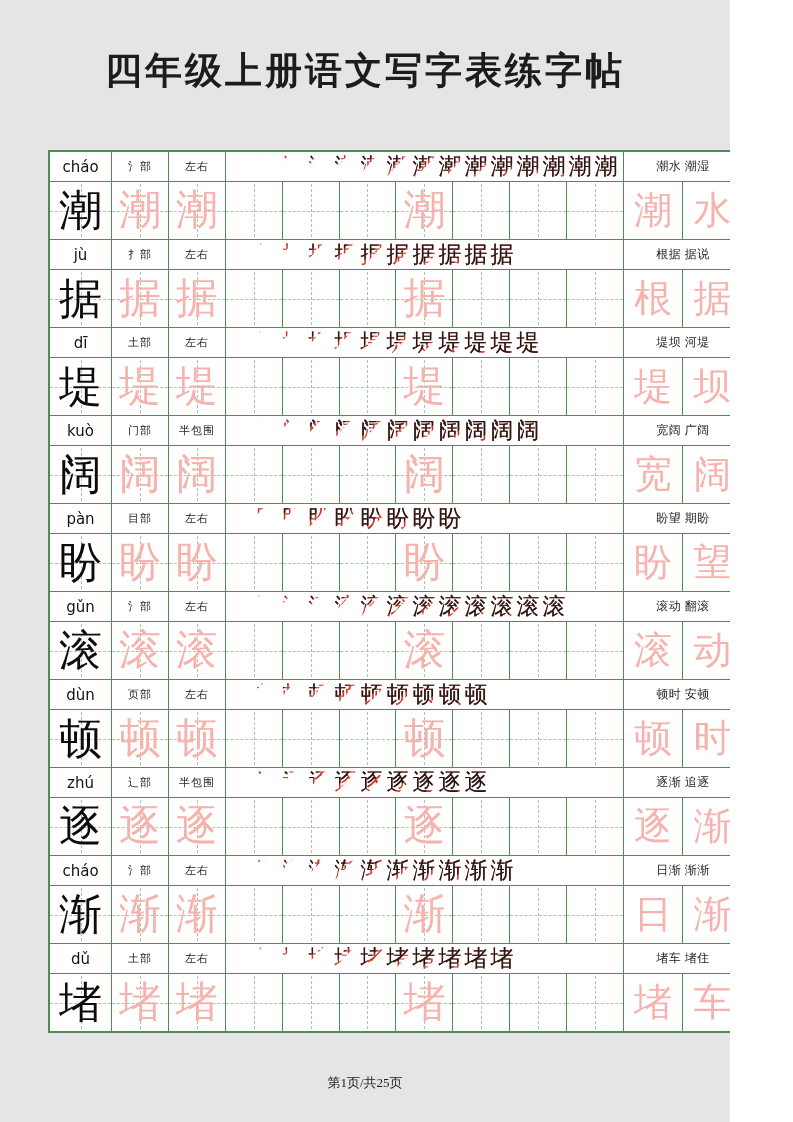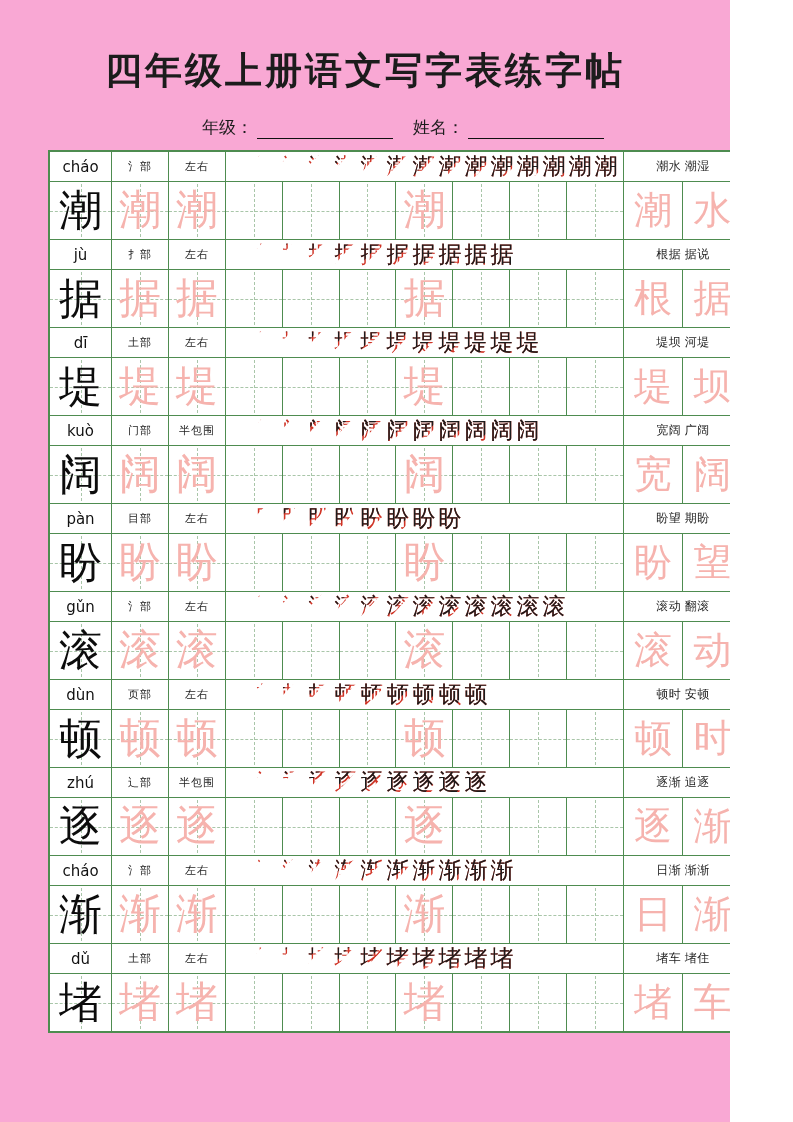--- a/index.html
+++ b/index.html
@@ -1,16 +1,16 @@
 <!DOCTYPE html>
 <html><head>
 <meta charset="utf-8">
 <style>
   html,body{margin:0;padding:0;background:#ffffff;}
-  .page{position:relative;width:730px;height:1122px;background:#f9a8d4;overflow:hidden;
+  .page{position:relative;width:730px;height:1122px;background:#e5e5e5;overflow:hidden;
         font-family:"Liberation Serif", serif;color:#1c1c1c;}
   .title{position:absolute;top:46px;left:0;right:0;text-align:center;
          font-size:37px;font-weight:bold;letter-spacing:3px;}
   .header-line{position:absolute;top:116px;left:202px;font-size:17px;white-space:nowrap;}
   .blank-line{display:inline-block;width:136px;height:17px;border-bottom:1.6px solid #111;
               margin:0 20px 0 4px;vertical-align:bottom;}
   .blank-line.last{margin-right:0;}
 
   .worksheet{position:absolute;left:48px;top:150px;width:696px;
              border:2px solid #4e8c50;box-sizing:border-box;background:#fff;}
@@ -51,23 +51,20 @@
   .word-char{font-size:38px;line-height:57px;color:#f6b3ae;}
 
   .footer{position:absolute;top:1074px;left:0;right:0;text-align:center;font-size:13px;color:#222;}
 </style>
 </head>
 <body>
 
 <div class="page">
   <div class="title">四年级上册语文写字表练字帖</div>
 
-  <div class="header-line">
-    <span>年级：</span><span class="blank-line"></span><span>姓名：</span><span class="blank-line last"></span>
-  </div>
 
   <div class="worksheet" id="worksheet">
       <div class="block">
         <div class="info-row">
           <div class="c pinyin-cell">
             <div class="pinyin-lines"></div>
             <span class="pinyin">cháo</span>
           </div>
           <div class="c">
             <span class="small-label">氵部</span>
@@ -984,13 +981,14 @@
           <div class="c">
             <span class="word-char">堵</span>
           </div>
           <div class="c noborder">
             <span class="word-char">车</span>
           </div>
         </div>
       </div>
     </div>
 
+  <div class="footer">第1页/共25页</div>
 </div>
 
 </body></html>

